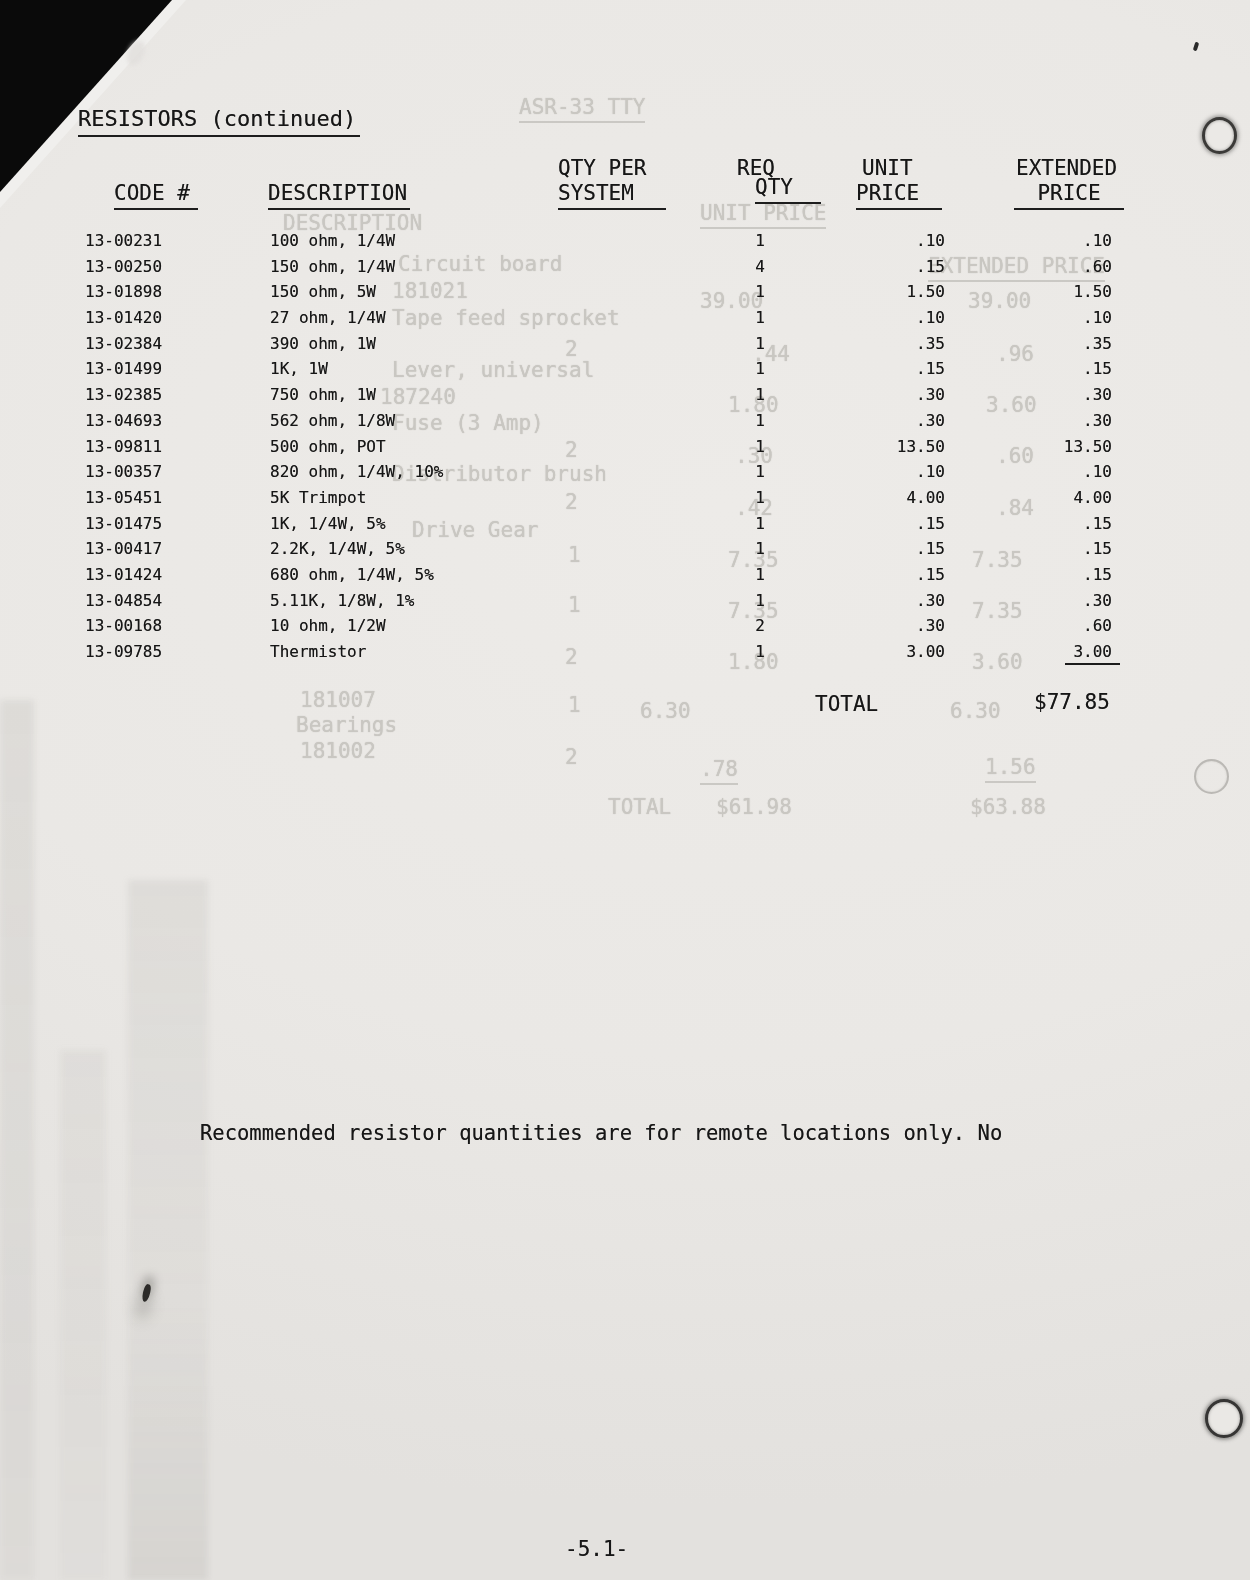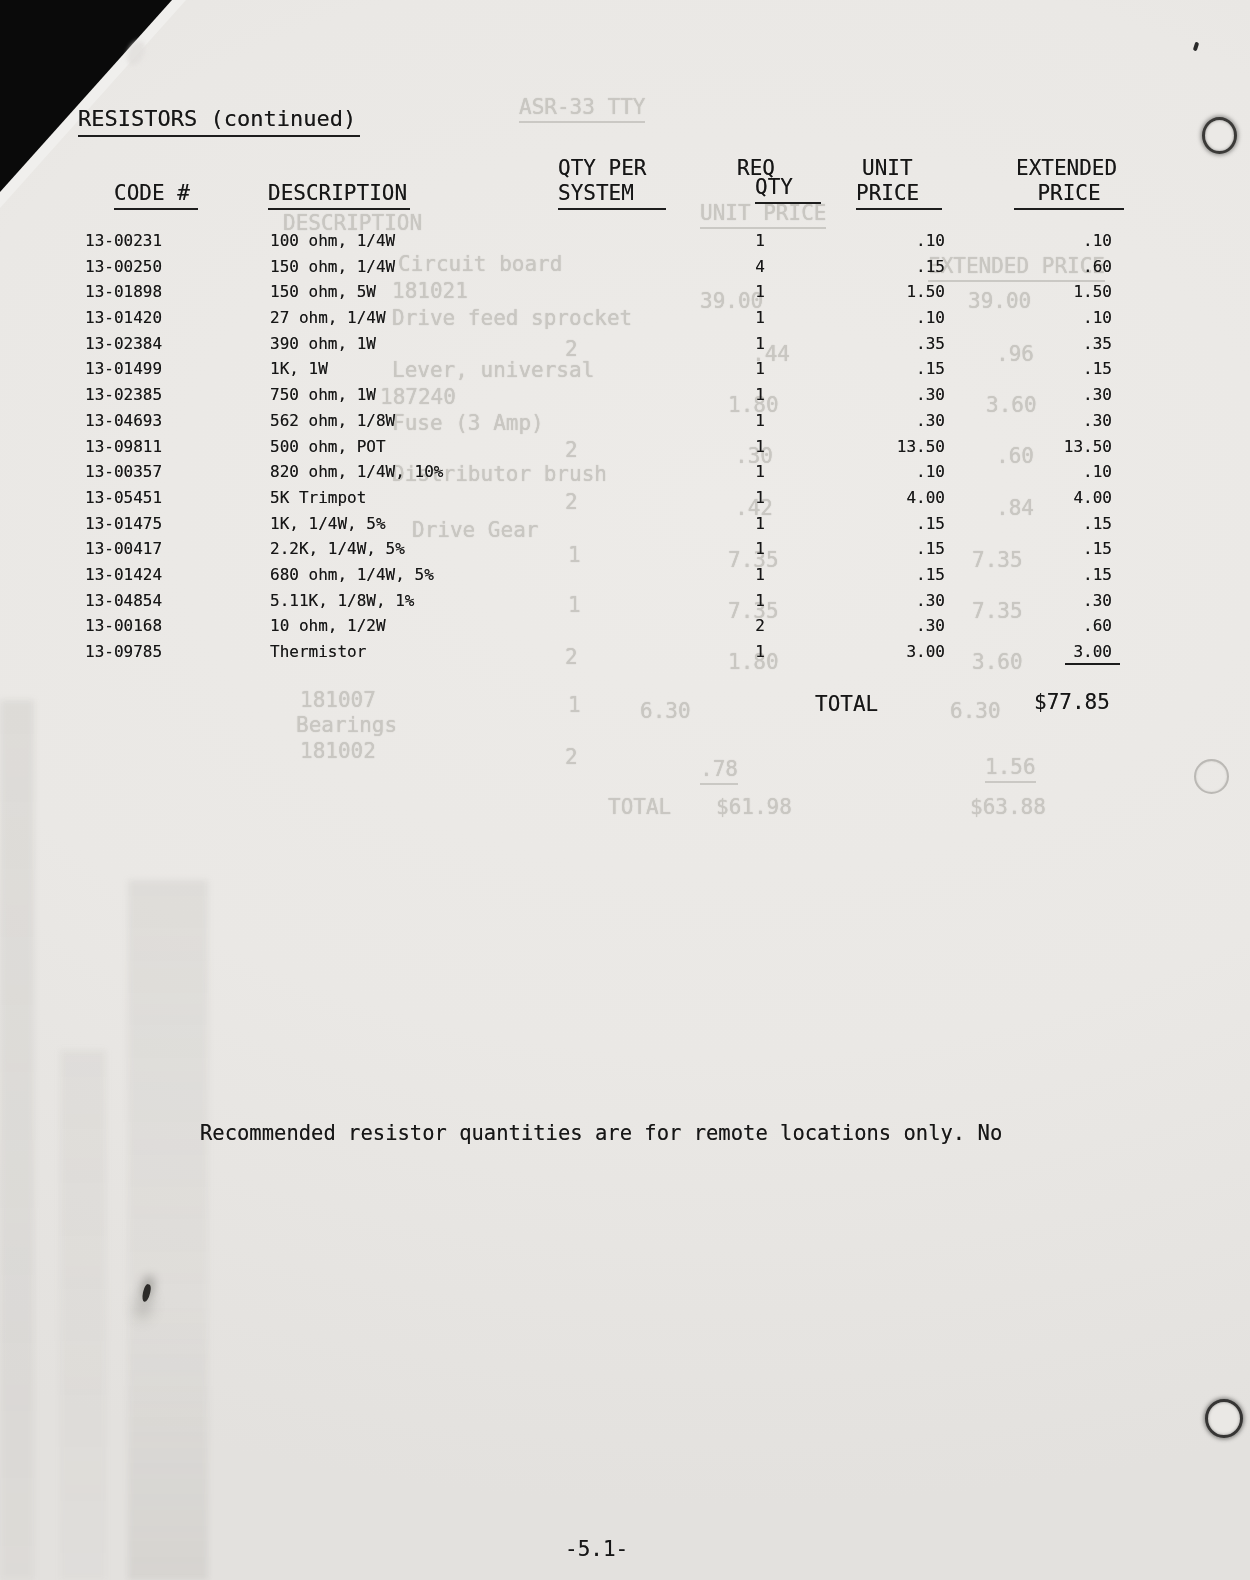--- a/index.html
+++ b/index.html
@@ -74,21 +74,21 @@
 
   <div id="ghost-layer">
       <span class="ghost gu" style="left: 519px; top: 95px;">ASR-33 TTY</span>
       <span class="ghost gu" style="left: 700px; top: 201px;">UNIT PRICE</span>
       <span class="ghost gu" style="left: 928px; top: 215px; margin-top: 39px;">EXTENDED PRICE</span>
       <span class="ghost" style="left: 283px; top: 211px;">DESCRIPTION</span>
       <span class="ghost" style="left: 398px; top: 252px;">Circuit board</span>
       <span class="ghost" style="left: 392px; top: 279px;">181021</span>
       <span class="ghost" style="left: 700px; top: 289px;">39.00</span>
       <span class="ghost" style="left: 968px; top: 289px;">39.00</span>
-      <span class="ghost" style="left: 392px; top: 306px;">Drive feed sprocket</span>
+      <span class="ghost" style="left: 392px; top: 306px;">Tape feed sprocket</span>
       <span class="ghost" style="left: 565px; top: 337px;">2</span>
       <span class="ghost" style="left: 752px; top: 342px;">.44</span>
       <span class="ghost" style="left: 996px; top: 342px;">.96</span>
       <span class="ghost" style="left: 392px; top: 358px;">Lever, universal</span>
       <span class="ghost" style="left: 380px; top: 385px;">187240</span>
       <span class="ghost" style="left: 728px; top: 393px;">1.80</span>
       <span class="ghost" style="left: 986px; top: 393px;">3.60</span>
       <span class="ghost" style="left: 392px; top: 411px;">Fuse (3 Amp)</span>
       <span class="ghost" style="left: 565px; top: 438px;">2</span>
       <span class="ghost" style="left: 735px; top: 444px;">.30</span>

